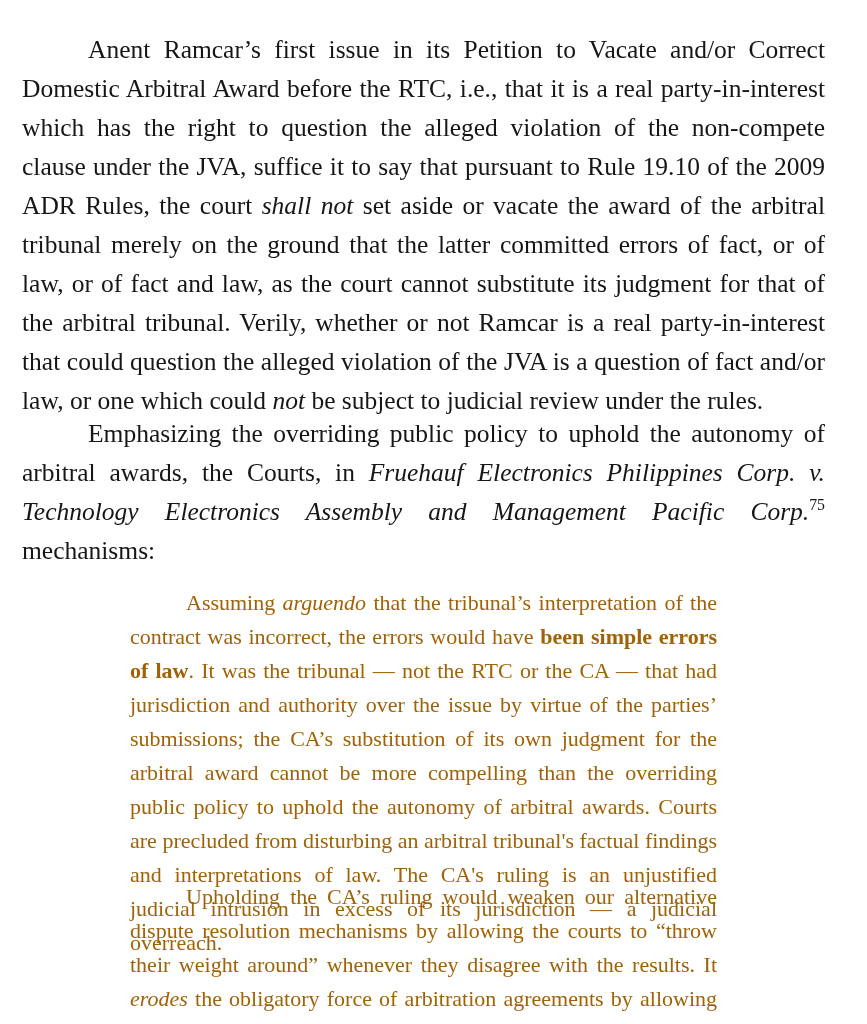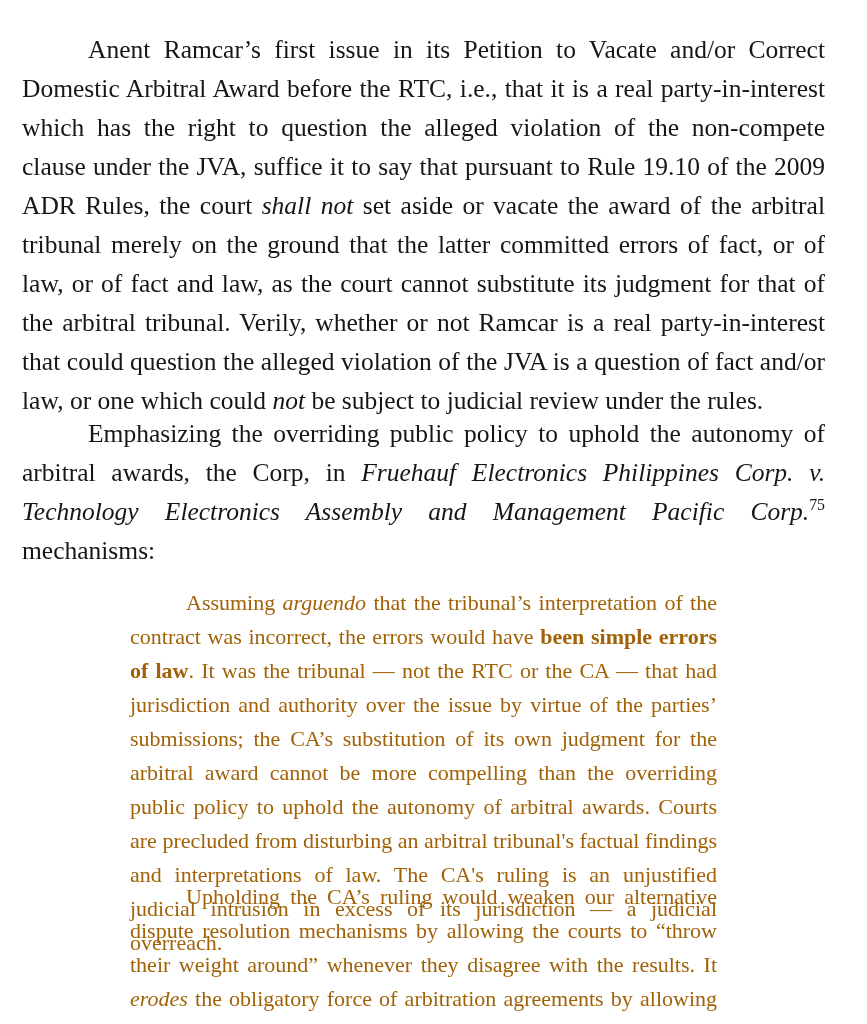--- a/index.html
+++ b/index.html
@@ -60,19 +60,19 @@
     margin-top: 12px;
   }
 </style>
 </head>
 <body>
 
 <div class="page">
 
   <p class="body-text indent para-1"><span>Anent Ramcar’s first issue in its Petition to Vacate and/or Correct Domestic Arbitral Award before the RTC, i.e., that it is a real party-in-interest which has the right to question the alleged violation of the non-compete clause under the JVA, suffice it to say that pursuant to Rule 19.10 of the 2009 ADR Rules, the court </span><i>shall not</i><span> set aside or vacate the award of the arbitral tribunal merely on the ground that the latter committed errors of fact, or of law, or of fact and law, as the court cannot substitute its judgment for that of the arbitral tribunal. Verily, whether or not Ramcar is a real party-in-interest that could question the alleged violation of the JVA is a question of fact and/or law, or one which could </span><i>not</i><span> be subject to judicial review under the rules.</span></p>
 
-  <p class="body-text indent para-2"><span>Emphasizing the overriding public policy to uphold the autonomy of arbitral awards, the Corp, in </span><i>Fruehauf Electronics Philippines Corp. v. Technology Electronics Assembly and Management Pacific Corp.</i><sup>75</sup><span> mechanisms:</span></p>
+  <p class="body-text indent para-2"><span>Emphasizing the overriding public policy to uphold the autonomy of arbitral awards, the Courts, in </span><i>Fruehauf Electronics Philippines Corp. v. Technology Electronics Assembly and Management Pacific Corp.</i><sup>75</sup><span> mechanisms:</span></p>
 
   <blockquote class="blockquote quote-indent quote-1"><span>Assuming </span><i>arguendo</i><span> that the tribunal’s interpretation of the contract was incorrect, the errors would have </span><strong>been simple errors of law</strong><span>. It was the tribunal — not the RTC or the CA — that had jurisdiction and authority over the issue by virtue of the parties’ submissions; the CA’s substitution of its own judgment for the arbitral award cannot be more compelling than the overriding public policy to uphold the autonomy of arbitral awards. Courts are precluded from disturbing an arbitral tribunal's factual findings and interpretations of law. The CA's ruling is an unjustified judicial intrusion in excess of its jurisdiction — a judicial overreach.</span></blockquote>
 
   <blockquote class="blockquote quote-indent quote-2"><span>Upholding the CA’s ruling would weaken our alternative dispute resolution mechanisms by allowing the courts to “throw their weight around” whenever they disagree with the results. It </span><i>erodes</i><span> the obligatory force of arbitration agreements by allowing the losing parties to “forum shop” for a more favorable ruling from the judiciary.</span></blockquote>
 
 </div>
 
 </body></html>

